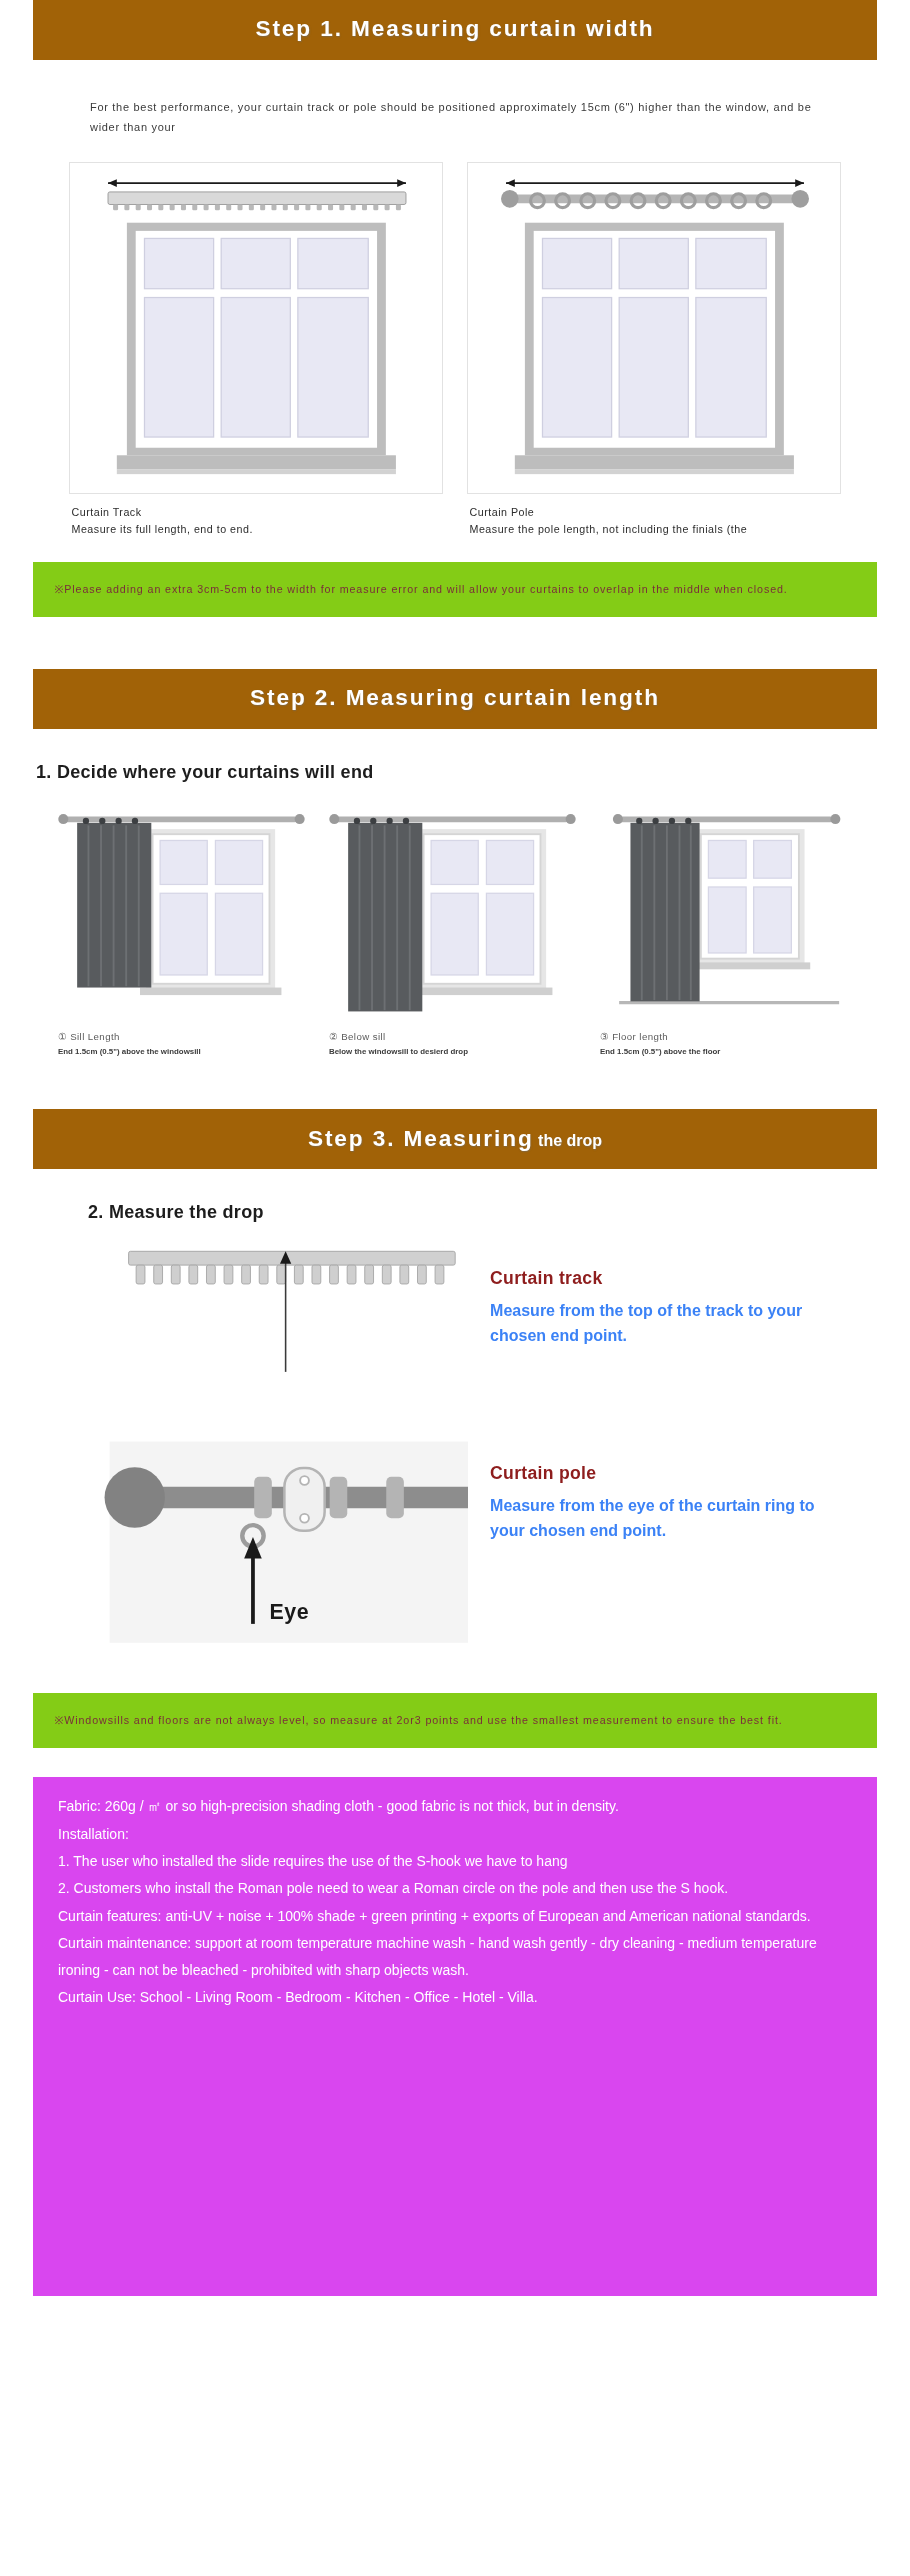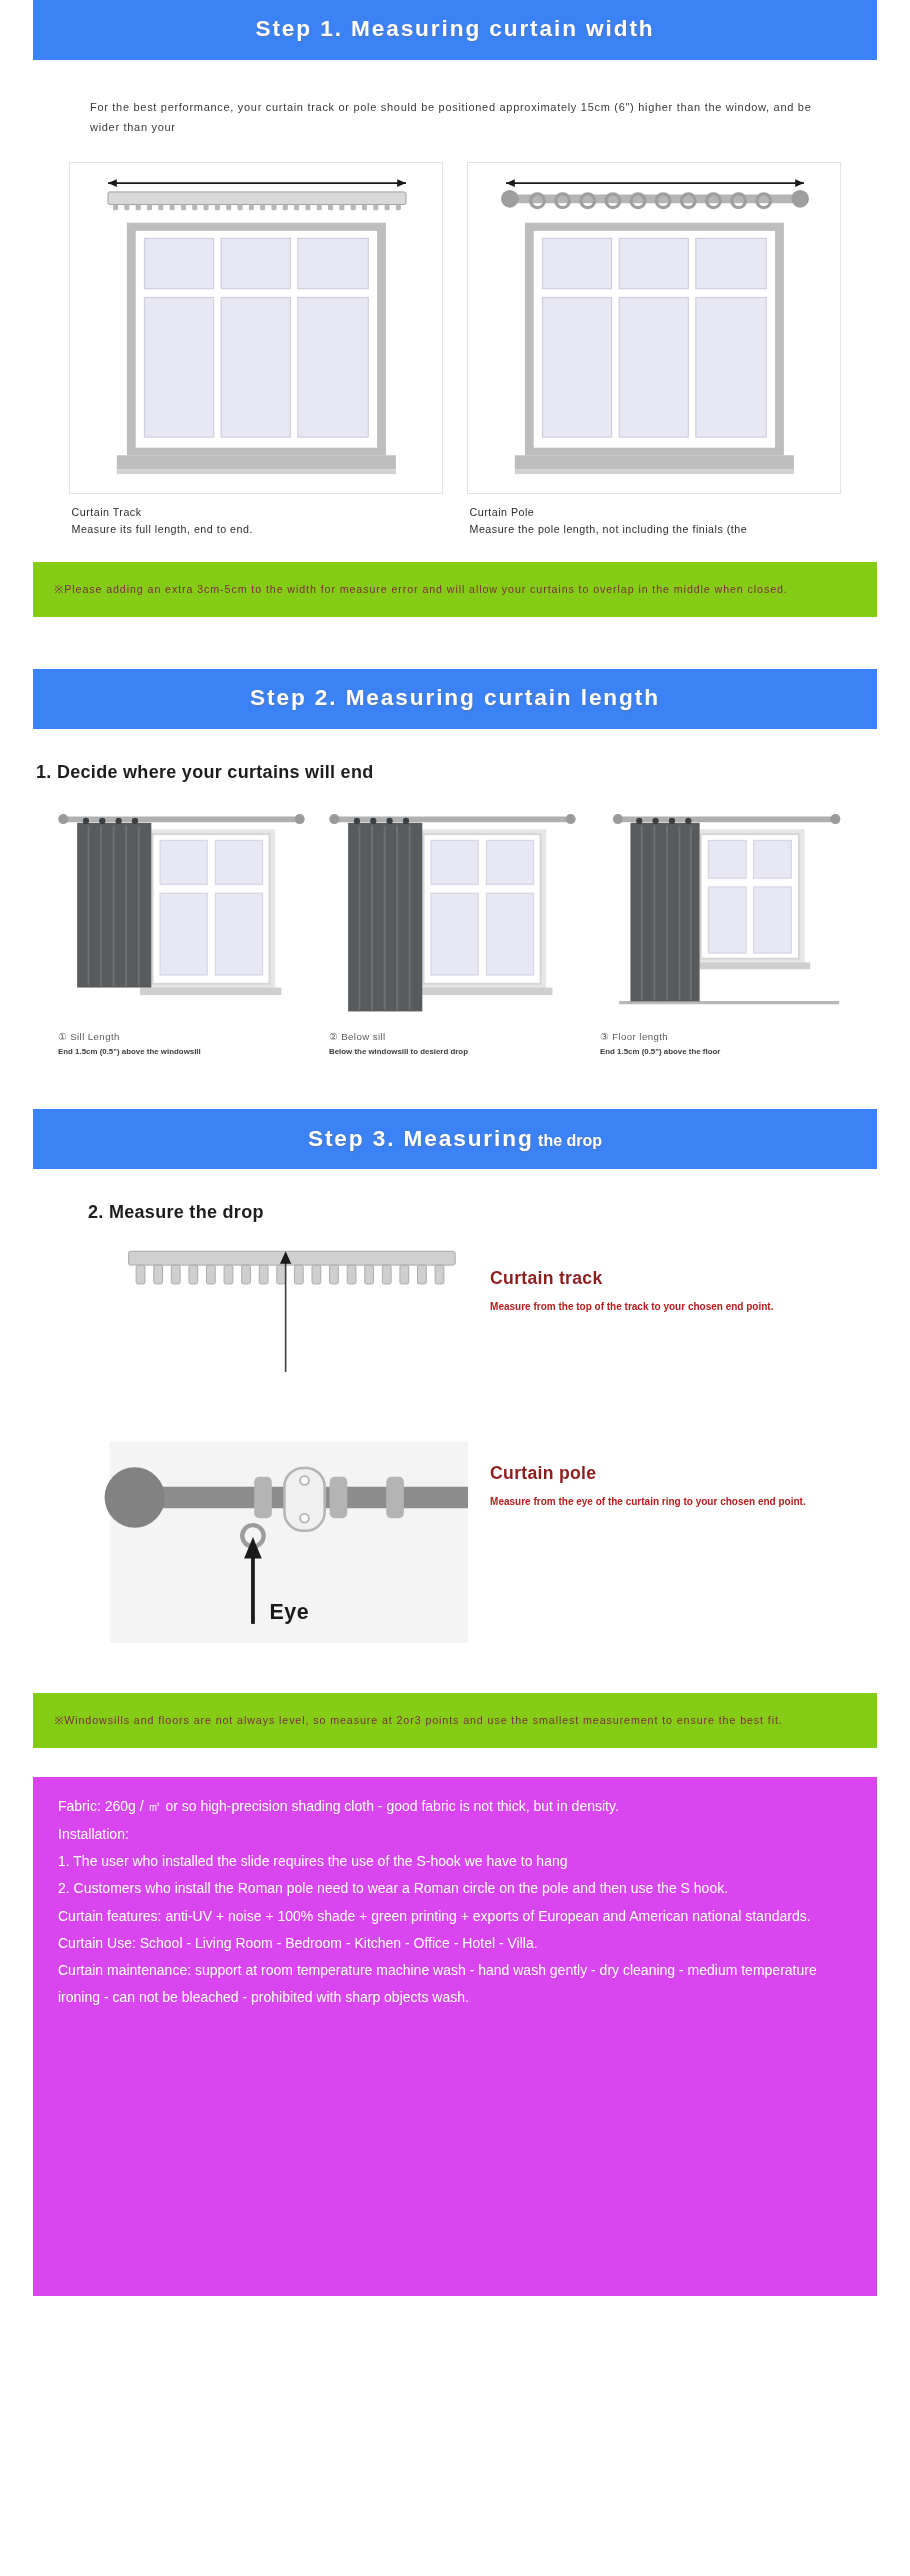--- a/index.html
+++ b/index.html
@@ -14,21 +14,21 @@
   }
   .page {
     width: 910px;
     margin: 0 auto;
     position: relative;
     background: #ffffff;
   }
 
   
   .step-banner {
-    background: #3b82f6;
+    background: #a16207;
     color: #ffffff;
     text-align: center;
     font-size: 22.6px;
     letter-spacing: 1.9px;
     font-weight: bold;
     padding: 16.4px 0 17.6px 0;
     text-shadow: 0.6px 0.6px 1.3px rgba(110,110,110,0.55);
   }
   .step-banner .sub {
     letter-spacing: 0px;
@@ -144,22 +144,22 @@
   .mrow .txt { padding-top: 28px; }
   .mrow .txt h3 {
     margin: 0 0 10px 0;
     font-size: 17.6px;
     color: #8e1d1d;
     font-weight: bold;
     letter-spacing: 0.3px;
   }
   .mrow .txt p {
     margin: 0;
-    font-size: 10px;
-    color: #b91c1c;
+    font-size: 16px;
+    color: #3b82f6;
     font-weight: bold;
     line-height: 1.55;
     max-width: 327px;
   }
 
   
   .footer-block {
     background: #d946ef;
     color: #ffffff;
     font-size: 14px;
@@ -499,18 +499,18 @@
   <div class="gap-md"></div>
 
   <div class="note second">※Windowsills and floors are not always level, so measure at 2or3 points and use the smallest measurement to ensure the best fit.</div>
 
   <div class="footer-block">
     <p>Fabric: 260g / ㎡ or so high-precision shading cloth - good fabric is not thick, but in density.</p>
     <p>Installation:</p>
     <p>1. The user who installed the slide requires the use of the S-hook we have to hang</p>
     <p>2. Customers who install the Roman pole need to wear a Roman circle on the pole and then use the S hook.</p>
     <p>Curtain features: anti-UV + noise + 100% shade + green printing + exports of European and American national standards.</p>
+    <p>Curtain maintenance: support at room temperature machine wash - hand wash gently - dry cleaning - medium temperature ironing - can not be bleached - prohibited with sharp objects wash.</p>
     <p>Curtain Use: School - Living Room - Bedroom - Kitchen - Office - Hotel - Villa.</p>
-    <p>Curtain maintenance: support at room temperature machine wash - hand wash gently - dry cleaning - medium temperature ironing - can not be bleached - prohibited with sharp objects wash.</p>
   </div>
 
 </div>
 
 
 </body></html>

